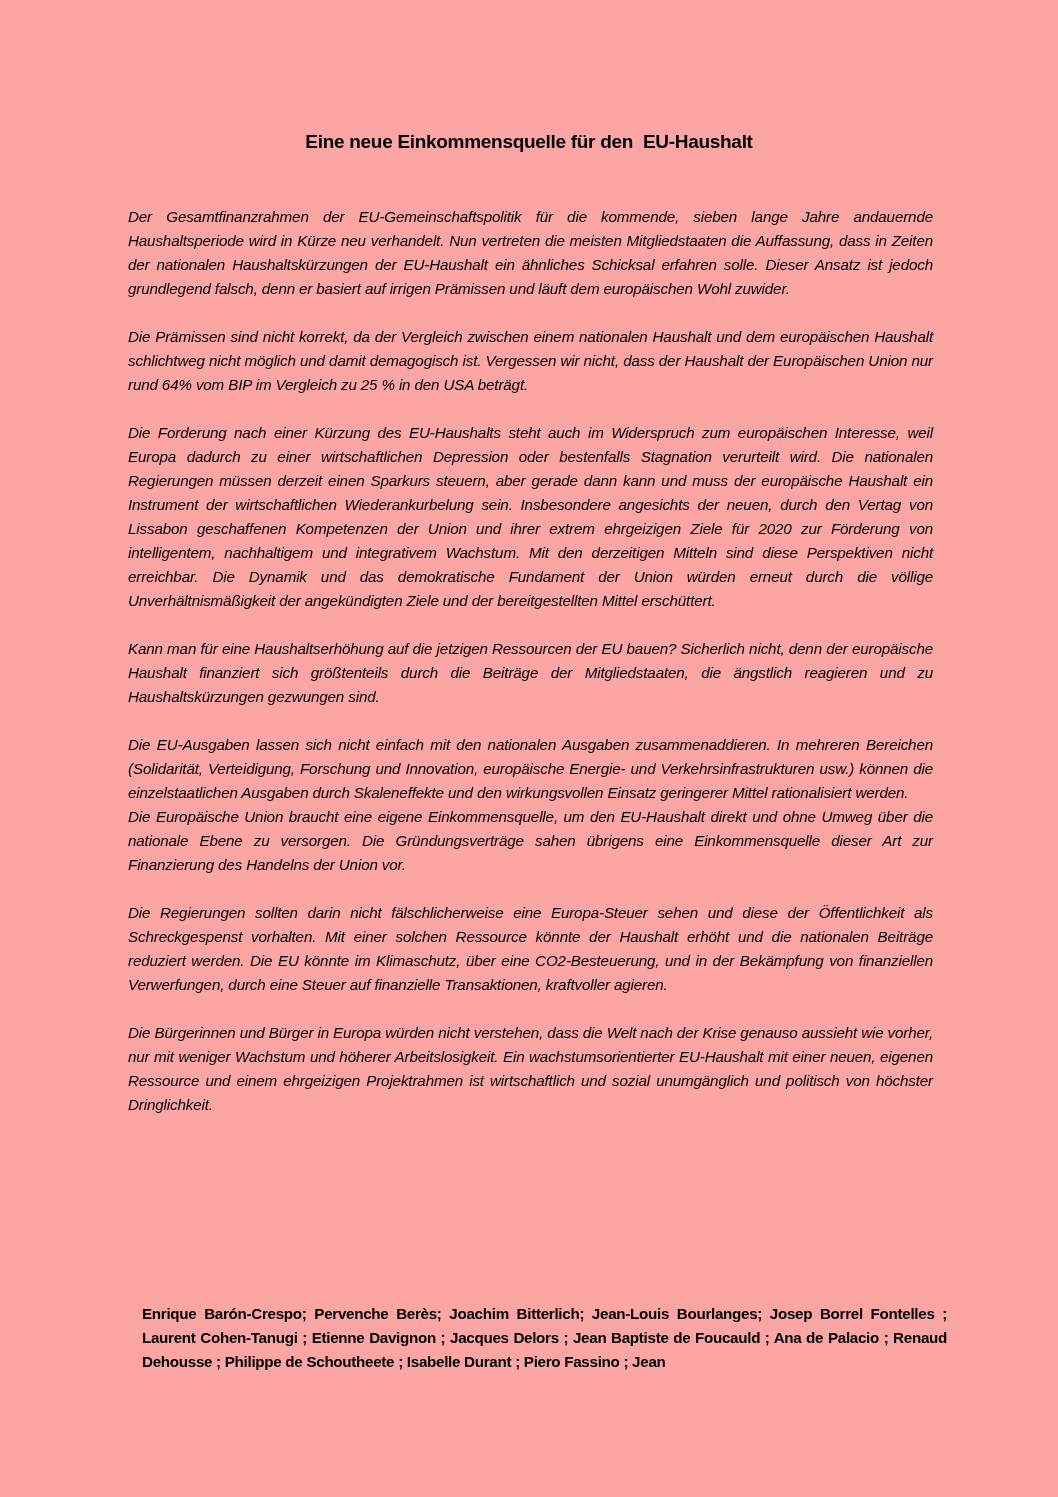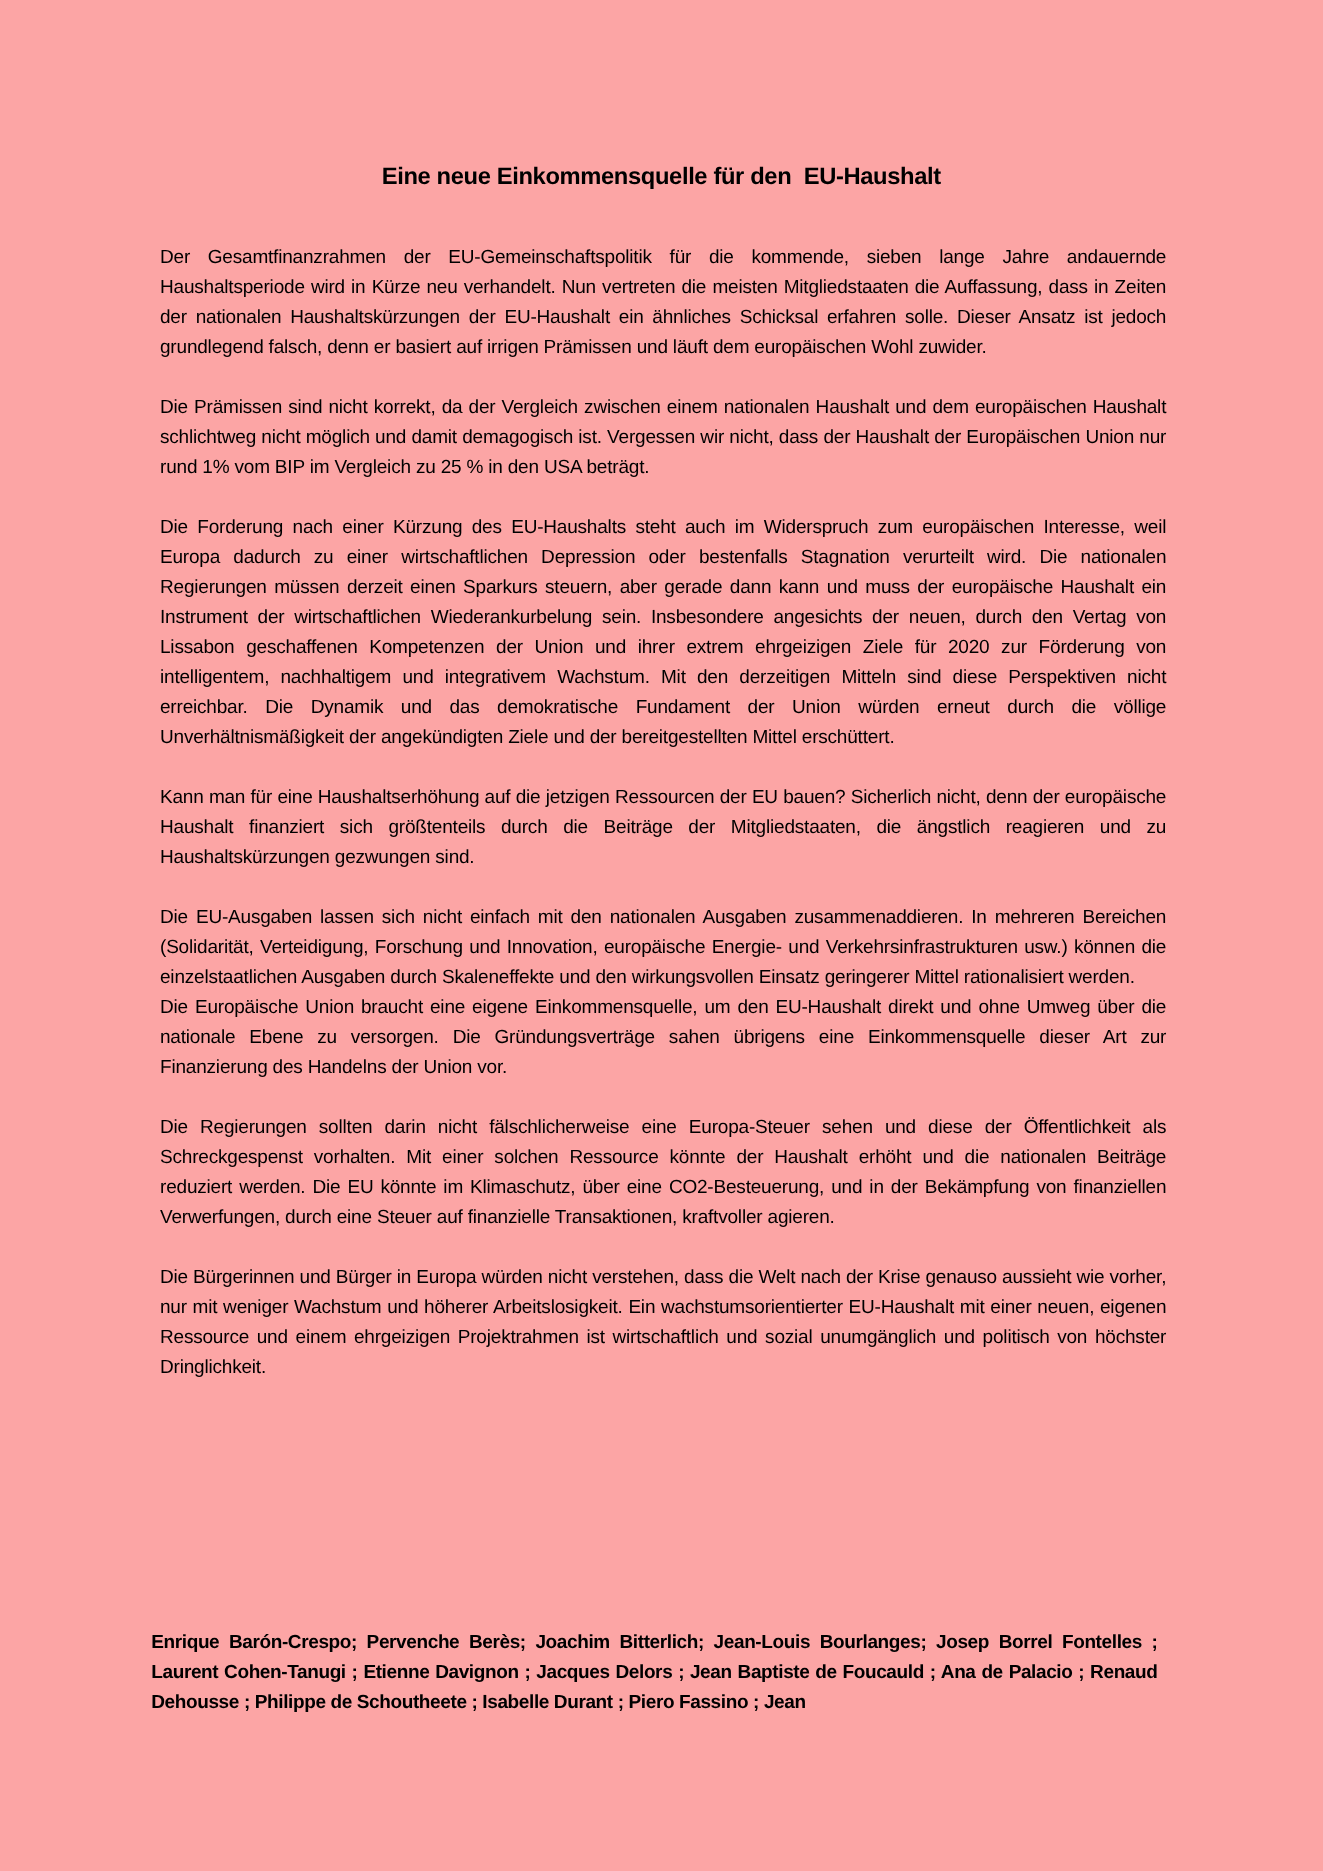--- a/index.html
+++ b/index.html
@@ -31,57 +31,58 @@
     text-align: center;
     font-size: 19px;
     font-weight: bold;
     letter-spacing: -0.3px;
     margin: 0;
     white-space: pre;
   }
   .body {
     position: absolute;
     left: 128px;
-    top: 194px;
+    top: 205px;
     width: 805px;
+    font-style: italic;
   }
   .para {
     margin: 0 0 24px 0;
     font-size: 15.2px;
     line-height: 24px;
     text-align: justify;
     letter-spacing: -0.15px;
     word-spacing: 0px;
   }
   .para.tight {
     margin-bottom: 0;
   }
   .signatories {
     position: absolute;
-    left: 121px;
+    left: 142px;
     top: 1302px;
     width: 805px;
     font-size: 15.2px;
     line-height: 24px;
     font-weight: bold;
     text-align: justify;
     letter-spacing: -0.3px;
     margin: 0;
   }
 </style>
 </head>
 <body>
 
 <div class="page">
 
   <h1 class="title">Eine neue Einkommensquelle für den  EU-Haushalt</h1>
 
   <div class="body">
     <p class="para">Der Gesamtfinanzrahmen der EU-Gemeinschaftspolitik für die kommende, sieben lange Jahre andauernde Haushaltsperiode wird in Kürze neu verhandelt. Nun vertreten die meisten Mitgliedstaaten die Auffassung, dass in Zeiten der nationalen Haushaltskürzungen  der EU-Haushalt ein ähnliches Schicksal erfahren solle. Dieser Ansatz ist jedoch grundlegend falsch, denn er basiert auf irrigen Prämissen und  läuft dem europäischen Wohl zuwider.</p>
-    <p class="para">Die Prämissen sind nicht korrekt, da der Vergleich zwischen einem nationalen Haushalt und dem europäischen Haushalt schlichtweg nicht möglich und damit demagogisch ist. Vergessen wir nicht, dass der Haushalt der Europäischen Union  nur rund 1% vom BIP im Vergleich zu 25 % in den USA beträgt.</p>
+    <p class="para">Die Prämissen sind nicht korrekt, da der Vergleich zwischen einem nationalen Haushalt und dem europäischen Haushalt schlichtweg nicht möglich und damit demagogisch ist. Vergessen wir nicht, dass der Haushalt der Europäischen Union  nur rund 64% vom BIP im Vergleich zu 25 % in den USA beträgt.</p>
     <p class="para">Die Forderung nach einer Kürzung des EU-Haushalts steht auch im Widerspruch zum europäischen Interesse, weil Europa dadurch zu einer wirtschaftlichen Depression oder  bestenfalls Stagnation verurteilt wird. Die nationalen Regierungen müssen derzeit einen Sparkurs steuern, aber gerade dann kann und muss der europäische Haushalt ein Instrument der wirtschaftlichen Wiederankurbelung sein. Insbesondere angesichts der neuen, durch den Vertag von Lissabon geschaffenen Kompetenzen der Union und ihrer extrem ehrgeizigen Ziele für 2020 zur  Förderung von  intelligentem, nachhaltigem und integrativem Wachstum. Mit den derzeitigen Mitteln sind diese Perspektiven nicht erreichbar. Die Dynamik und das demokratische Fundament der Union würden erneut durch die völlige Unverhältnismäßigkeit der angekündigten Ziele und der bereitgestellten Mittel erschüttert.</p>
     <p class="para">Kann man für eine Haushaltserhöhung auf die jetzigen Ressourcen der EU bauen? Sicherlich nicht, denn der europäische Haushalt finanziert sich größtenteils durch die Beiträge der Mitgliedstaaten, die ängstlich reagieren und zu Haushaltskürzungen gezwungen sind.</p>
     <p class="para tight">Die EU-Ausgaben lassen sich nicht einfach mit den nationalen Ausgaben zusammenaddieren. In mehreren Bereichen (Solidarität, Verteidigung, Forschung und Innovation, europäische Energie- und Verkehrsinfrastrukturen usw.) können die einzelstaatlichen Ausgaben durch  Skaleneffekte und den wirkungsvollen Einsatz geringerer Mittel rationalisiert werden.</p>
     <p class="para">Die Europäische Union braucht eine eigene Einkommensquelle, um den EU-Haushalt direkt und ohne Umweg über die nationale Ebene zu versorgen. Die Gründungsverträge sahen übrigens eine Einkommensquelle dieser Art zur Finanzierung des Handelns der Union vor.</p>
     <p class="para">Die Regierungen sollten darin nicht fälschlicherweise eine Europa-Steuer sehen und diese der Öffentlichkeit als Schreckgespenst vorhalten. Mit einer solchen Ressource könnte der Haushalt erhöht und die nationalen Beiträge reduziert werden. Die EU könnte  im  Klimaschutz, über eine CO2-Besteuerung, und in der Bekämpfung von finanziellen Verwerfungen, durch eine Steuer auf finanzielle Transaktionen, kraftvoller agieren.</p>
     <p class="para">Die Bürgerinnen und Bürger in Europa würden nicht verstehen, dass die Welt nach der Krise genauso aussieht wie vorher, nur mit weniger Wachstum und höherer Arbeitslosigkeit. Ein wachstumsorientierter EU-Haushalt mit einer neuen, eigenen Ressource und einem ehrgeizigen Projektrahmen ist wirtschaftlich und sozial unumgänglich und politisch von höchster Dringlichkeit.</p>
   </div>
 
   <p class="signatories">Enrique Barón-Crespo; Pervenche Berès; Joachim Bitterlich; Jean-Louis Bourlanges; Josep Borrel Fontelles ; Laurent Cohen-Tanugi ; Etienne Davignon ; Jacques Delors ; Jean Baptiste de Foucauld ; Ana de Palacio ; Renaud Dehousse ; Philippe de Schoutheete ; Isabelle Durant ; Piero Fassino ; Jean</p>
 

